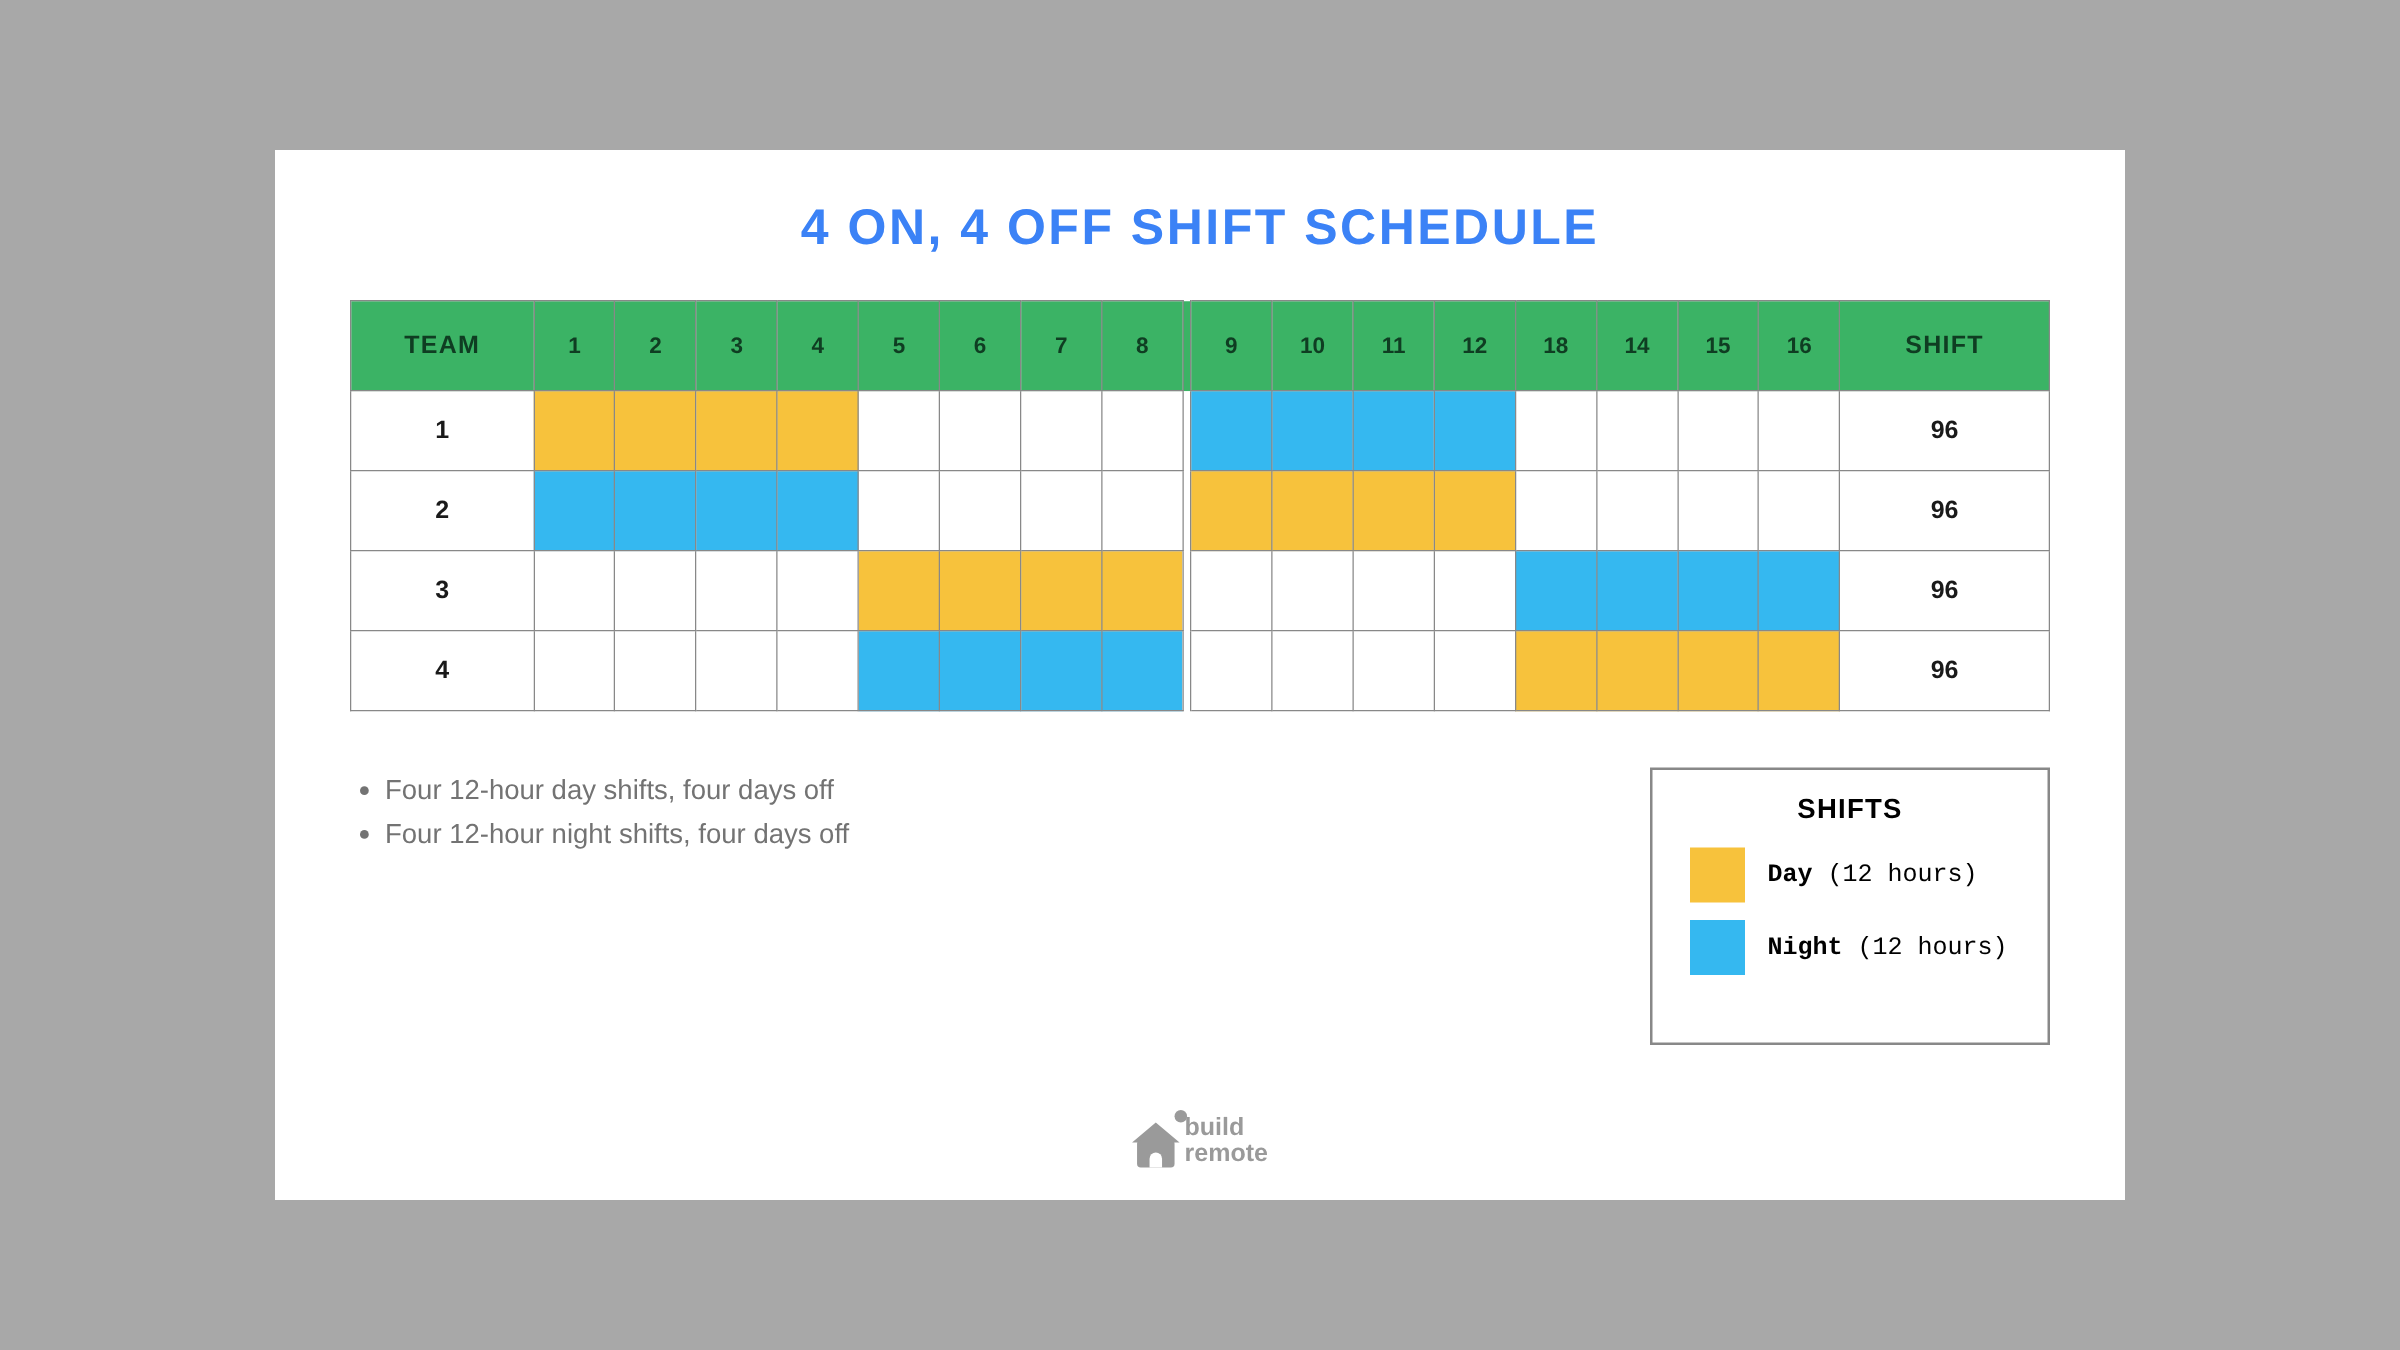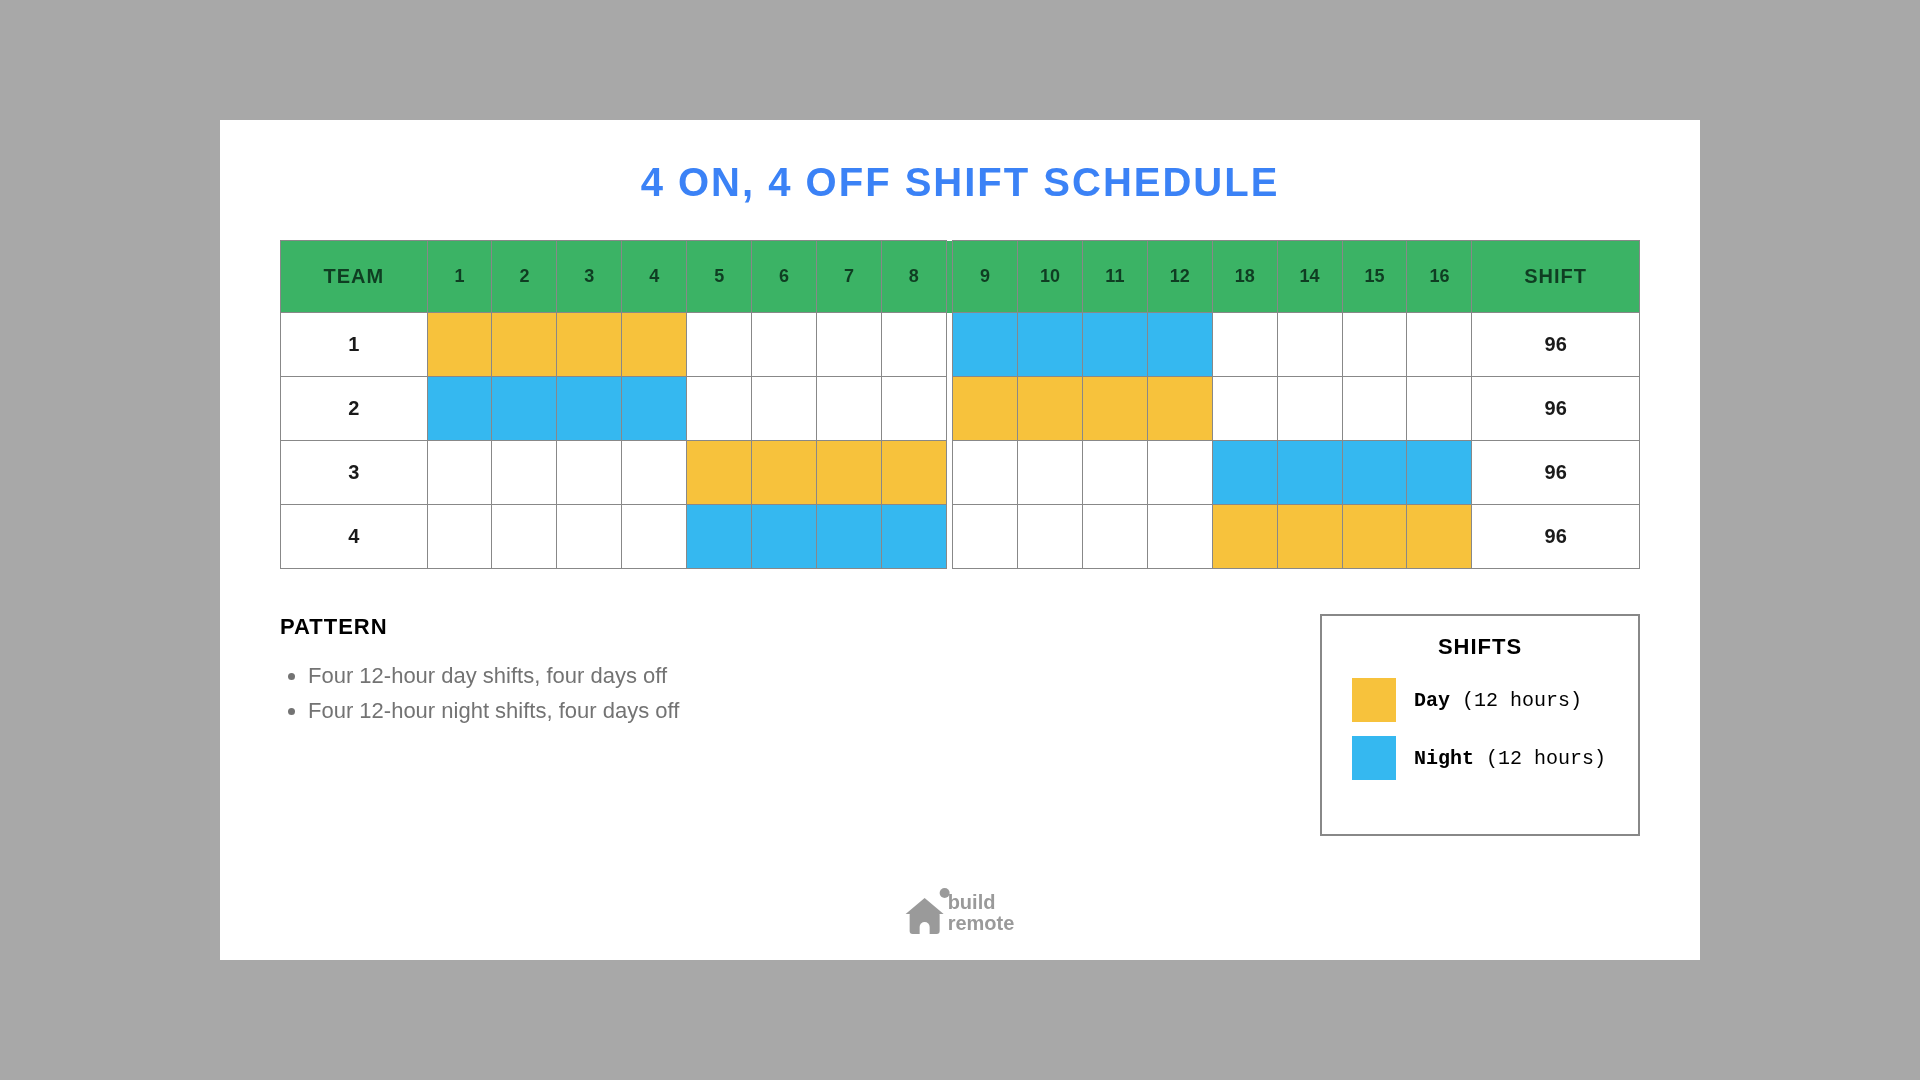--- a/index.html
+++ b/index.html
@@ -286,21 +286,20 @@
           <td class="day"></td>
           <td class="day"></td>
           <td class="day"></td>
           <td>96</td>
         </tr>
       </tbody>
   </table>
 
   <div class="lower">
     <div class="pattern">
-      <h3>PATTERN</h3>
       <ul id="pattern-list">
           <li>Four 12-hour day shifts, four days off</li>
           <li>Four 12-hour night shifts, four days off</li>
         </ul>
     </div>
 
     <div class="legend">
       <h3>SHIFTS</h3>
       <div id="legend-entries">
           <div class="legend-row">

